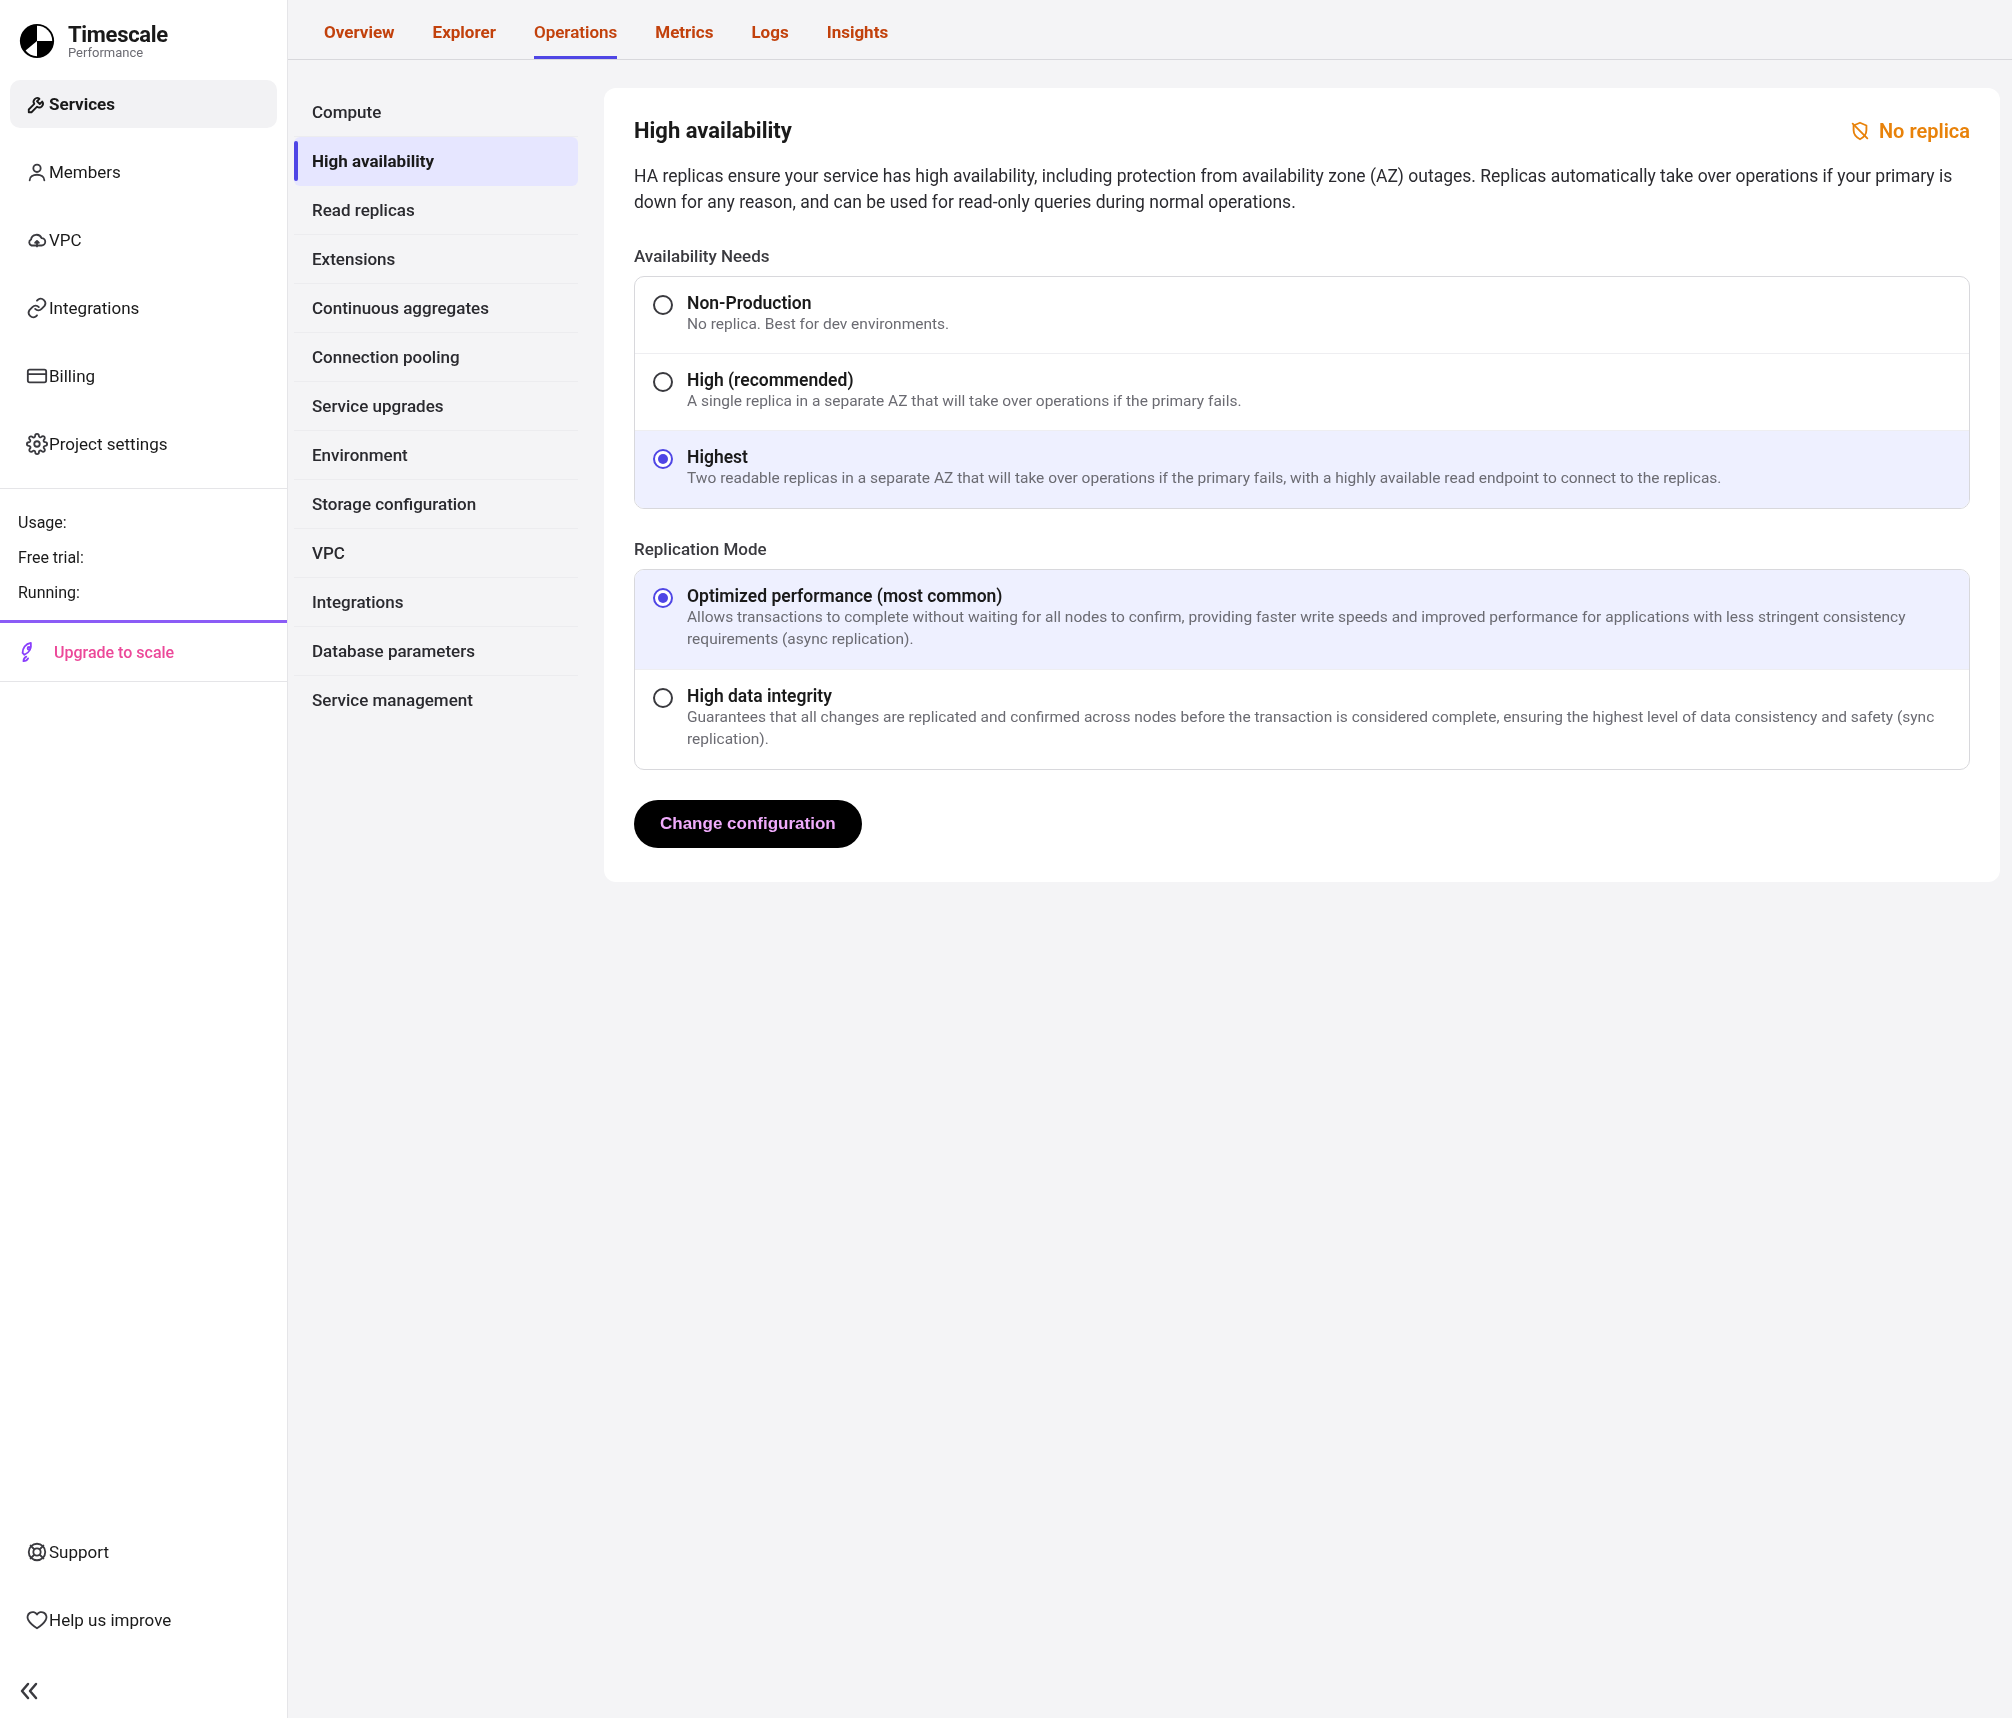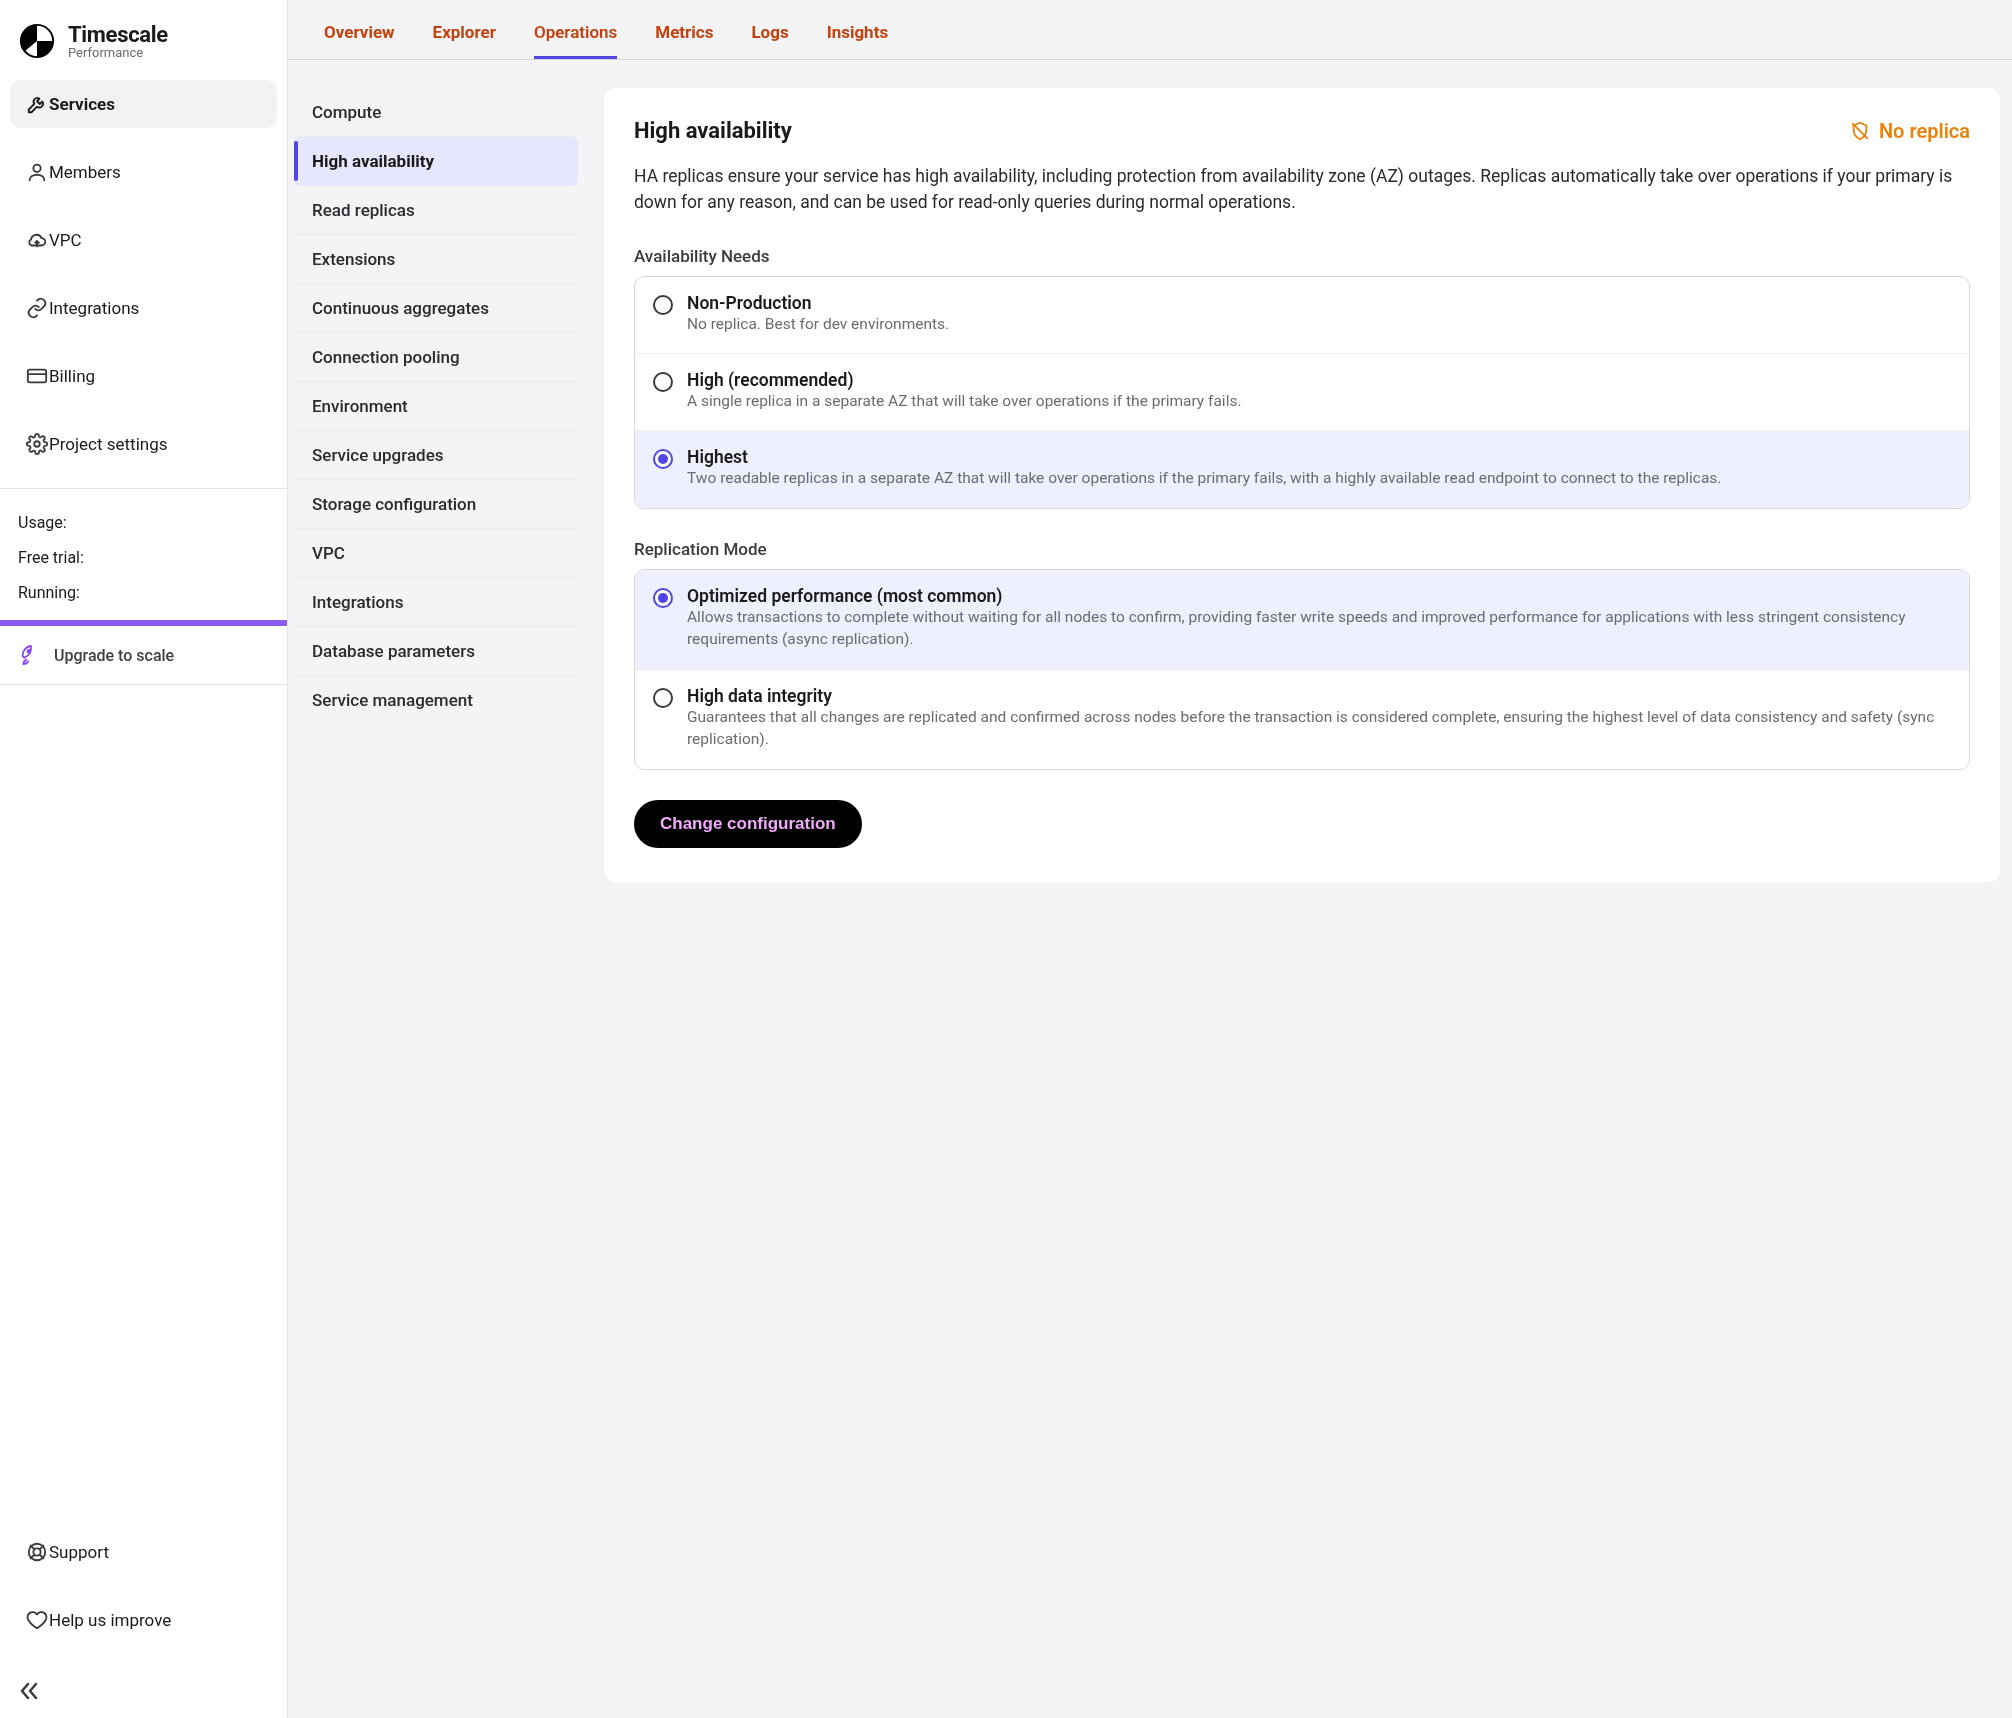--- a/index.html
+++ b/index.html
@@ -33,23 +33,23 @@
     }
     .nav-item .icon { width:22px; height:22px; color:#3a3a3f; flex:0 0 22px;}
     .nav-item.active { background:#f2f2f4; font-weight:700;}
     .nav-item.active .icon { color:#1a1a1a; }
     .sidebar-section {
       border-top:1px solid #e5e5e8; padding:16px 18px 10px 18px;
       font-size:16px; color:#1a1a1a;
     }
     .sidebar-row { padding:8px 0; }
     .upgrade-row {
-      border-top:6px solid #8b5cf6; border-bottom:1px solid #e5e5e8;
+      border-top:3px solid #8b5cf6; border-bottom:1px solid #e5e5e8;
       padding:18px 18px; display:flex; align-items:center; gap:14px;
-      color:#404040; font-weight:500;
+      color:#ec4899; font-weight:500;
     }
     .upgrade-row .icon { color:#8a3ffc; width:22px; height:22px;}
     .sidebar-lower { margin-top:auto; }
     .collapse-btn { padding:18px; color:#3a3a3f;}
     .collapse-btn svg { width:24px; height:18px; }
 
     
     .main { flex:1; display:flex; flex-direction:column; min-width:0;}
     .tabs {
       display:flex; gap:38px; padding:0 36px; border-bottom:1px solid #d8d8dc;
@@ -240,22 +240,22 @@
     </div>
 
     <div class="body">
       <div class="subnav">
         <div class="subnav-item">Compute</div>
         <div class="subnav-item active">High availability</div>
         <div class="subnav-item">Read replicas</div>
         <div class="subnav-item">Extensions</div>
         <div class="subnav-item">Continuous aggregates</div>
         <div class="subnav-item">Connection pooling</div>
+        <div class="subnav-item">Service upgrades</div>
         <div class="subnav-item">Environment</div>
-        <div class="subnav-item">Service upgrades</div>
         <div class="subnav-item">Storage configuration</div>
         <div class="subnav-item">VPC</div>
         <div class="subnav-item">Integrations</div>
         <div class="subnav-item">Database parameters</div>
         <div class="subnav-item">Service management</div>
       </div>
 
       <section class="panel">
         <div class="panel-head">
           <h2 class="panel-title">High availability</h2>

